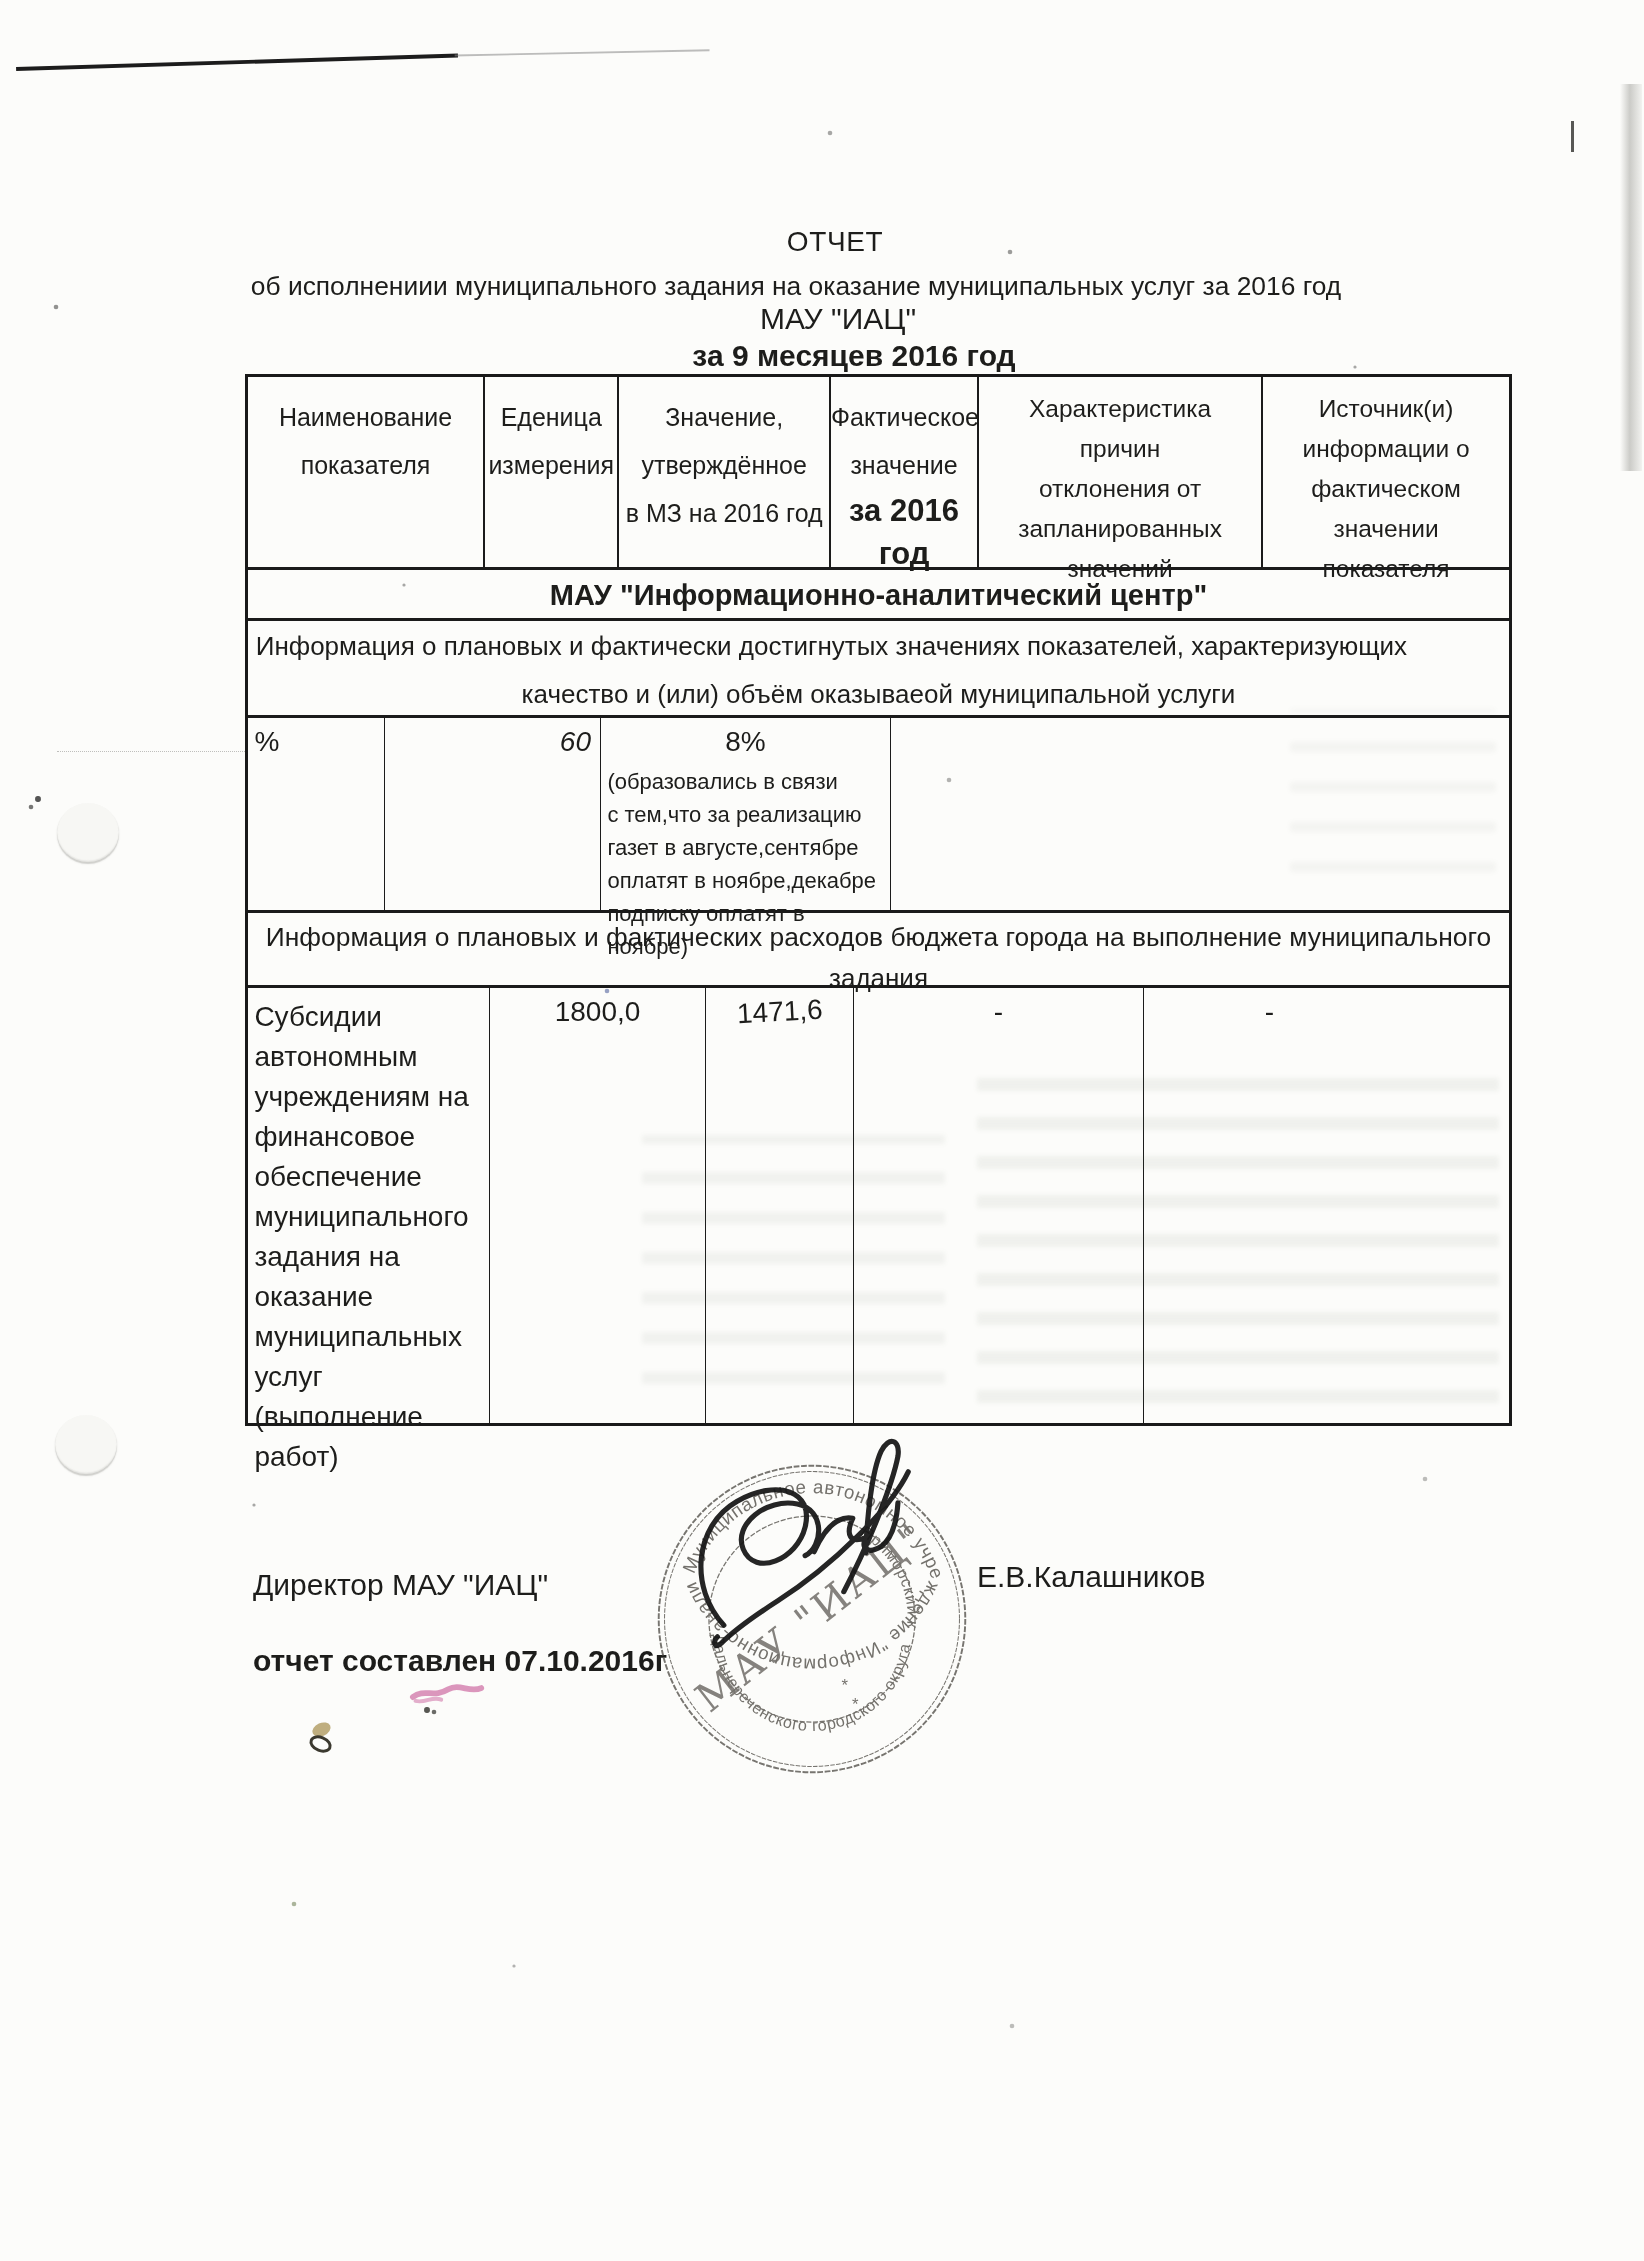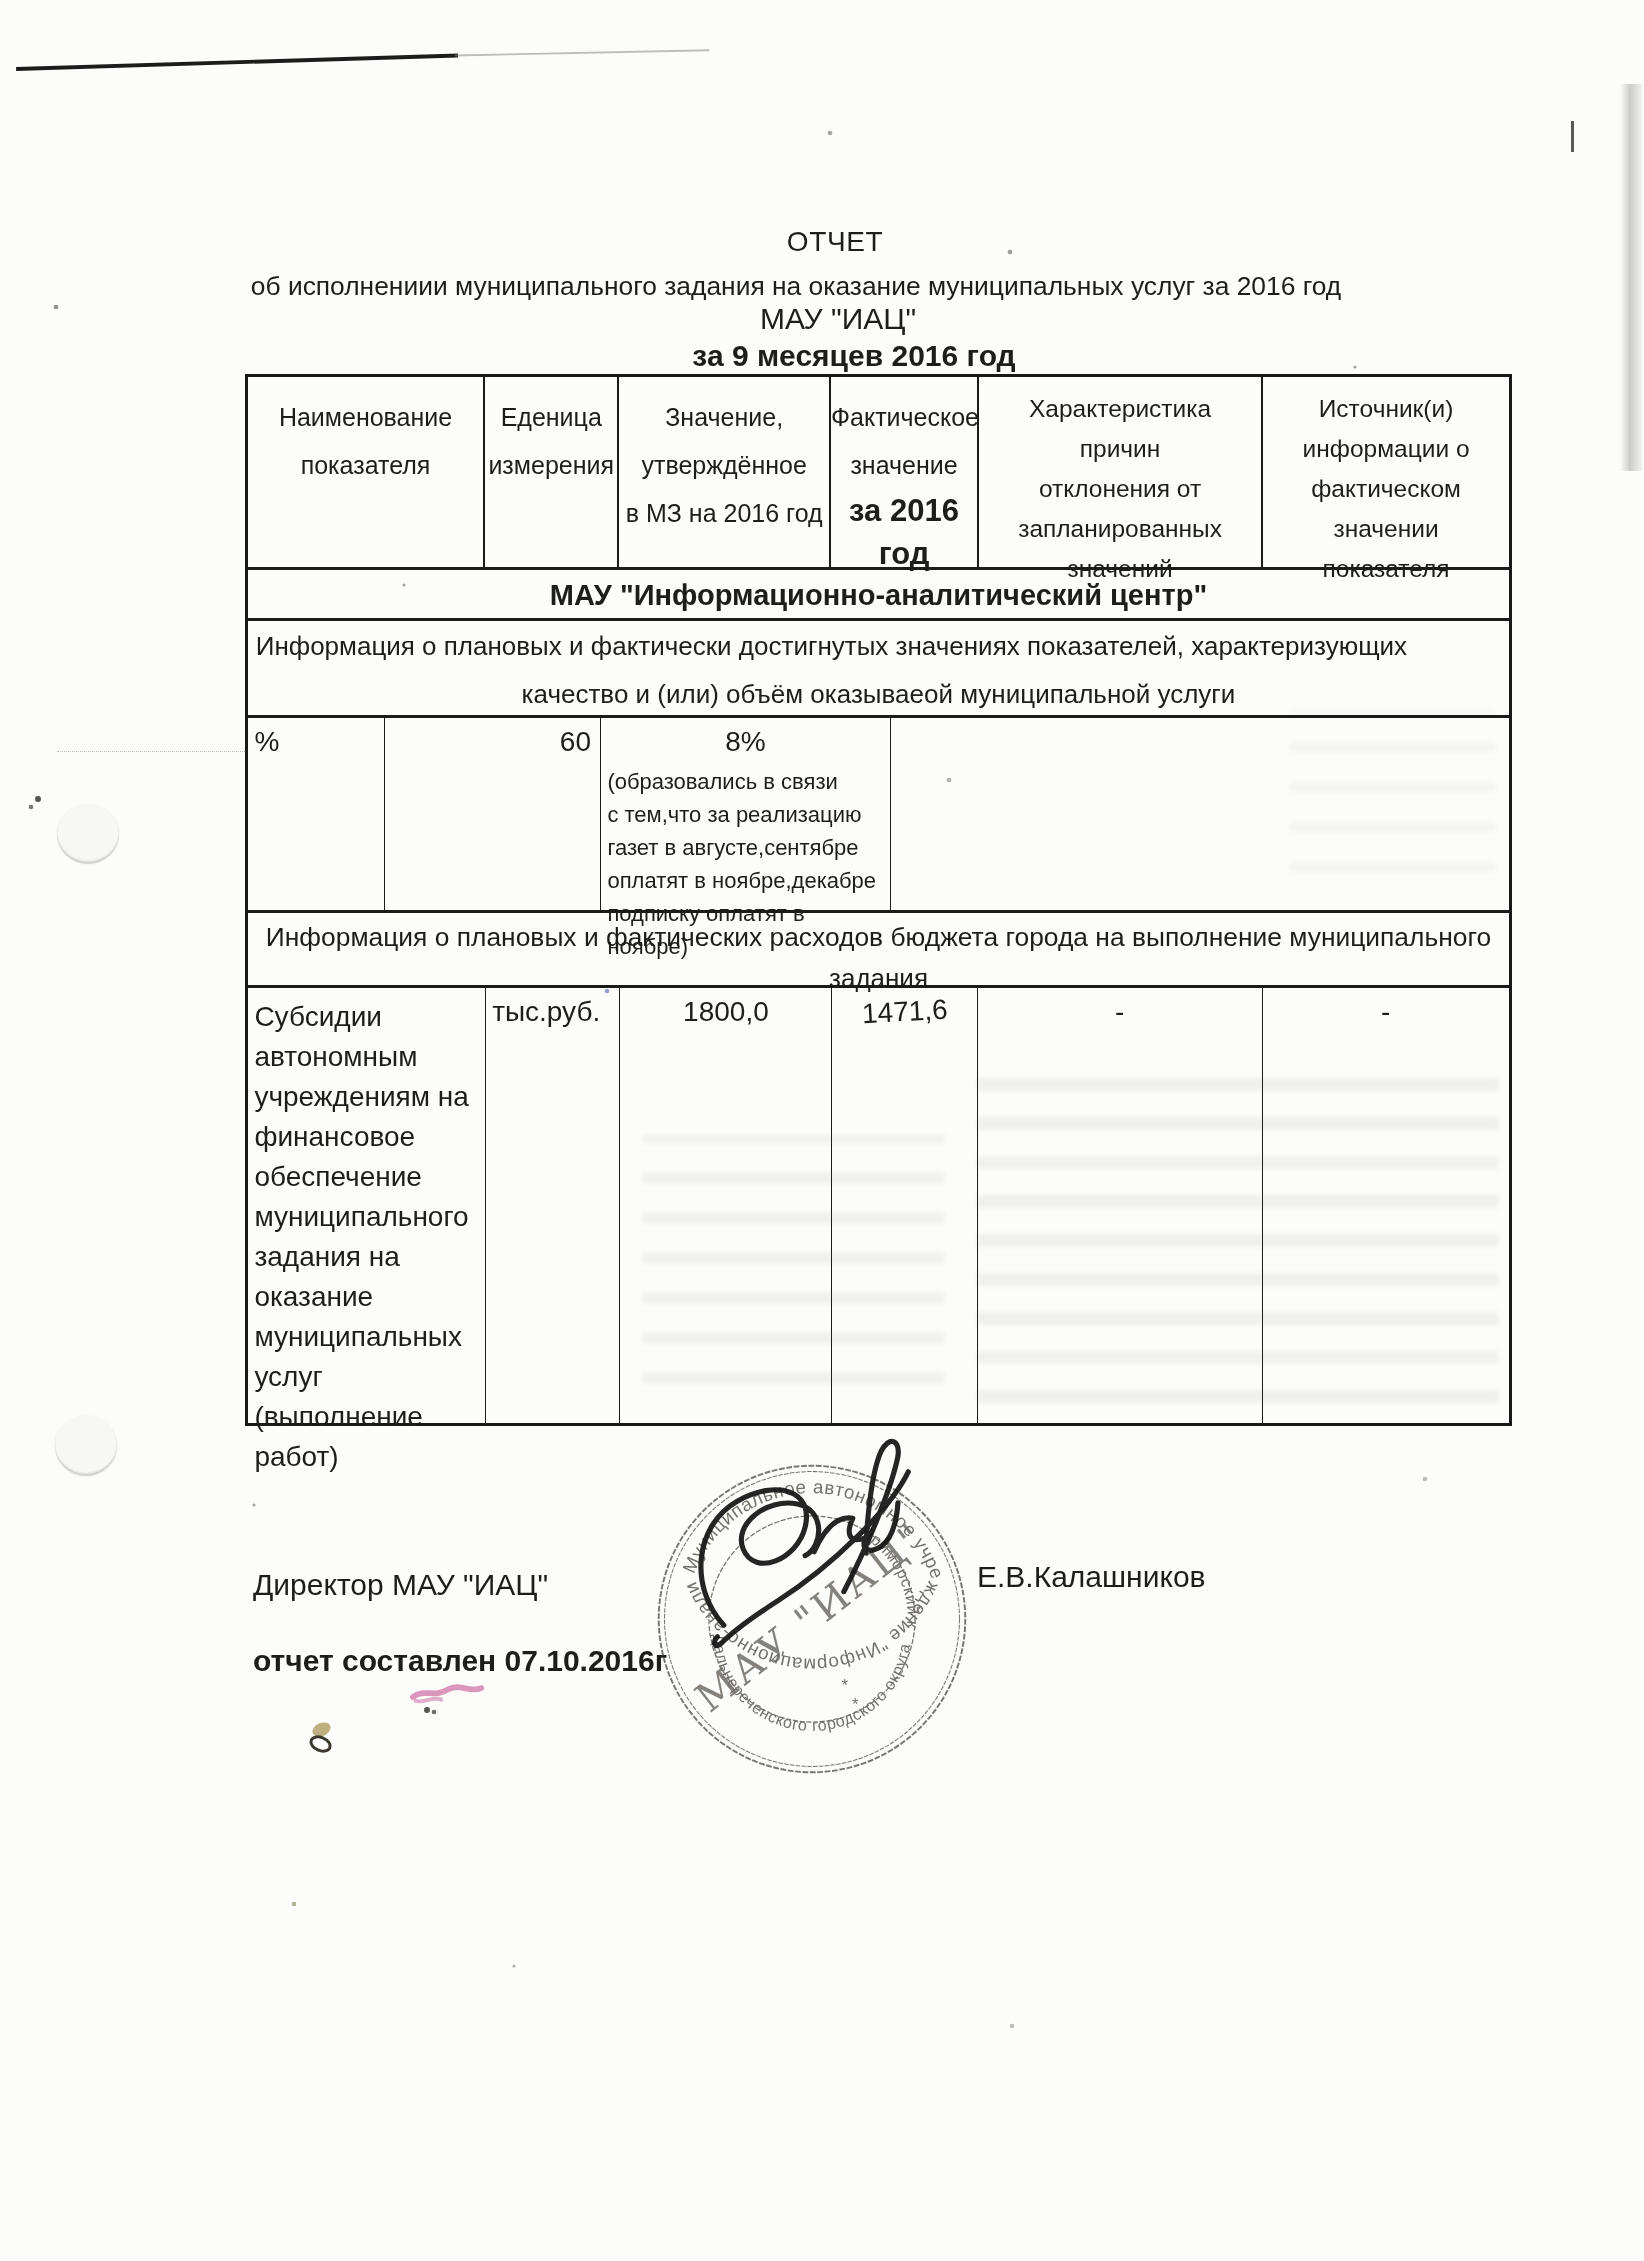--- a/index.html
+++ b/index.html
@@ -41,21 +41,21 @@
   .sec-line2-center{font-size:26px;padding-top:17px;text-align:center;}
   .sec-line1-center{font-size:26.4px;padding-top:9px;text-align:center;}
   .sec-line2-center2{font-size:26px;padding-top:10.3px;text-align:center;}
   
   .row-data1{height:195px;}
   .row-data2{height:435px;}
   .name-center{font-weight:bold;font-size:27px;line-height:39px;text-align:center;padding-top:7.7px;}
   .name-left{font-size:28px;line-height:40px;text-align:left;padding:9px 0 0 6.4px;}
   .val{font-size:28px;padding-top:7.7px;}
   .val-left{text-align:left;padding-left:6.4px;}
-  .val-right{text-align:right;padding-right:9px;}
+  .val-right{text-align:right;padding-right:9px;font-style:italic;}
   .val-center{text-align:center;}
   .dev-main{font-size:28px;text-align:center;padding-top:7.7px;}
   .dev-note{font-size:22px;line-height:33px;text-align:left;padding:7.7px 3.9px 0 6.4px;}
   .tilt{display:inline-block;transform:rotate(-3deg);}
   
   .f-director{left:253px;top:1568px;font-size:30px;}
   .f-name{left:977px;top:1560px;font-size:30px;}
   .f-date{left:253px;top:1644px;font-size:30px;font-weight:bold;}
   
   .stamp-svg{left:651px;top:1458px;opacity:0.82;}
@@ -134,21 +134,20 @@
       <div class="cell w6 val val-center"></div>
     </div>
 
     <div class="trow row-section row-section2">
       <div class="sec-line1-center">Информация о плановых и фактических расходов бюджета города на выполнение муниципального</div>
       <div class="sec-line2-center2">задания</div>
     </div>
 
     <div class="trow row-data2">
       <div class="cell w1 name-left">Субсидии<br>автономным<br>учреждениям на<br>финансовое<br>обеспечение<br>муниципального<br>задания на<br>оказание<br>муниципальных<br>услуг<br>(выполнение работ)</div>
-      <div class="cell w2 val val-left">тыс.руб.</div>
       <div class="cell w3 val val-center">1800,0</div>
       <div class="cell w4 val val-center"><span class="tilt">1471,6</span></div>
       <div class="cell w5 val val-center">-</div>
       <div class="cell w6 val val-center">-</div>
     </div>
 
   </div>
 
   <div class="abs f-director">Директор МАУ "ИАЦ"</div>
   <div class="abs f-name">Е.В.Калашников</div>

